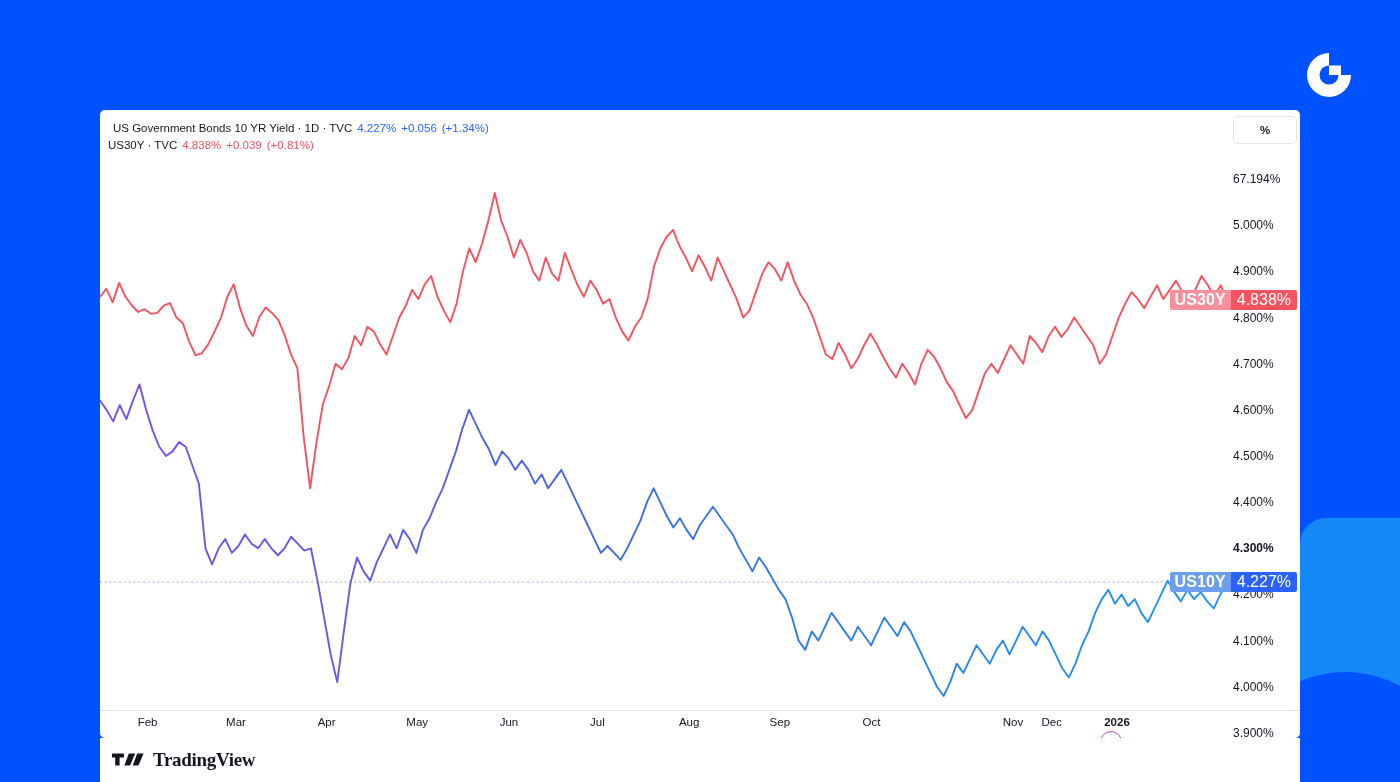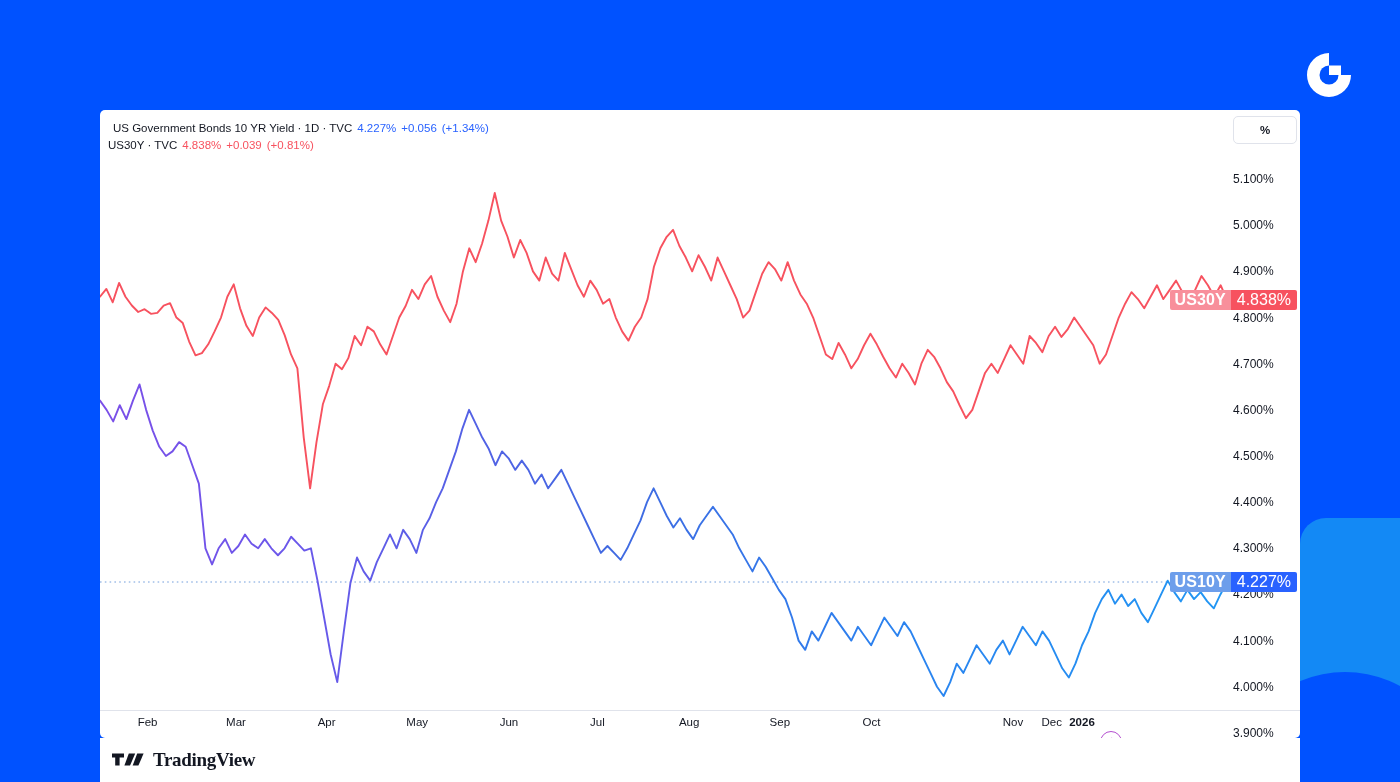--- a/index.html
+++ b/index.html
@@ -171,29 +171,29 @@
           <stop offset="100%" stop-color="#2196f3"></stop>
         </linearGradient>
       </defs>
       <line id="level-line" stroke="#5b8dd6" stroke-width="1" stroke-dasharray="1.6 3.2" opacity="0.85" x1="0" x2="1133" y1="425.9999999999999" y2="425.9999999999999"></line>
       <path id="path-us30y" fill="none" stroke="#f7525f" stroke-width="1.9" stroke-linejoin="round" stroke-linecap="round" d="M0.00 140.77 L6.37 132.92 L12.73 146.31 L19.10 126.92 L25.47 140.77 L31.84 149.54 L38.20 156.00 L44.57 153.23 L50.94 157.85 L57.31 156.92 L63.67 149.54 L70.04 147.23 L76.41 161.54 L82.77 167.08 L89.14 185.54 L95.51 199.38 L101.88 197.08 L108.24 188.31 L114.61 175.38 L120.98 161.54 L127.34 140.77 L133.71 128.31 L140.08 152.31 L146.45 169.85 L152.81 180.00 L159.18 161.54 L165.55 151.38 L171.92 156.92 L178.28 163.85 L184.65 179.08 L191.02 198.46 L197.38 212.31 L203.75 281.54 L210.12 332.31 L216.49 286.15 L222.85 248.31 L229.22 229.85 L235.59 207.69 L241.95 213.23 L248.32 202.15 L254.69 180.00 L261.06 189.23 L267.42 170.77 L273.79 175.38 L280.16 188.31 L286.53 198.46 L292.89 180.00 L299.26 161.54 L305.63 150.00 L311.99 133.85 L318.36 143.08 L324.73 128.31 L331.10 120.00 L337.46 140.77 L343.83 154.62 L350.20 166.15 L356.56 147.69 L362.93 115.38 L369.30 92.31 L375.67 106.15 L382.03 87.69 L388.40 64.62 L394.77 36.92 L401.14 64.62 L407.50 80.77 L413.87 101.54 L420.24 84.00 L426.60 96.92 L432.97 115.38 L439.34 124.62 L445.71 101.54 L452.07 117.69 L458.44 124.62 L464.81 96.92 L471.18 113.08 L477.54 129.23 L483.91 140.77 L490.28 124.62 L496.64 133.85 L503.01 147.69 L509.38 143.08 L515.75 161.54 L522.11 175.38 L528.48 184.62 L534.85 170.77 L541.21 161.54 L547.58 143.08 L553.95 110.77 L560.32 92.31 L566.68 80.77 L573.05 73.85 L579.42 90.00 L585.79 101.54 L592.15 115.38 L598.52 99.23 L604.89 110.77 L611.25 124.62 L617.62 101.54 L623.99 115.38 L630.36 129.23 L636.72 143.08 L643.09 161.54 L649.46 154.62 L655.82 136.15 L662.19 117.69 L668.56 106.15 L674.93 113.08 L681.29 124.62 L687.66 106.15 L694.03 124.62 L700.40 138.46 L706.76 147.69 L713.13 161.54 L719.50 180.00 L725.86 198.46 L732.23 203.08 L738.60 186.92 L744.97 198.46 L751.33 212.31 L757.70 203.08 L764.07 189.23 L770.44 177.69 L776.80 188.31 L783.17 200.77 L789.54 212.31 L795.90 221.54 L802.27 207.69 L808.64 216.92 L815.01 228.46 L821.37 207.69 L827.74 193.85 L834.11 200.77 L840.47 212.31 L846.84 226.15 L853.21 235.38 L859.58 249.23 L865.94 262.15 L872.31 253.85 L878.68 235.38 L885.05 216.92 L891.41 207.69 L897.78 216.92 L904.15 203.08 L910.51 189.23 L916.88 198.46 L923.25 207.69 L929.62 180.00 L935.98 186.92 L942.35 196.15 L948.72 180.00 L955.08 170.77 L961.45 180.92 L967.82 173.08 L974.19 161.54 L980.55 170.77 L986.92 180.00 L993.29 189.23 L999.66 207.69 L1006.02 198.46 L1012.39 180.00 L1018.76 161.54 L1025.12 147.69 L1031.49 136.15 L1037.86 143.08 L1044.23 152.31 L1050.59 140.77 L1056.96 129.23 L1063.33 143.08 L1069.69 133.85 L1076.06 124.62 L1082.43 136.15 L1088.80 147.69 L1095.16 133.85 L1101.53 120.00 L1107.90 129.23 L1114.27 140.77 L1120.63 129.23 L1127.00 144.00"></path>
       <path id="path-us10y" fill="none" stroke="url(#us10y-grad)" stroke-width="1.9" stroke-linejoin="round" stroke-linecap="round" d="M0.00 244.62 L6.59 253.85 L13.18 265.38 L19.77 249.23 L26.36 263.08 L32.95 244.62 L39.54 228.46 L46.13 253.85 L52.73 274.62 L59.32 290.77 L65.91 300.00 L72.50 295.38 L79.09 286.15 L85.68 290.77 L92.27 309.23 L98.86 327.69 L105.45 392.31 L112.04 408.46 L118.63 392.31 L125.22 383.08 L131.81 396.92 L138.40 390.00 L144.99 378.46 L151.58 387.69 L158.18 392.31 L164.77 383.08 L171.36 392.31 L177.95 399.23 L184.54 392.31 L191.13 380.77 L197.72 387.69 L204.31 394.62 L210.90 392.31 L217.49 424.62 L224.08 461.54 L230.67 498.46 L237.26 526.15 L243.85 475.38 L250.44 426.92 L257.04 401.54 L263.63 415.38 L270.22 424.62 L276.81 406.15 L283.40 392.31 L289.99 378.46 L296.58 392.31 L303.17 373.85 L309.76 383.08 L316.35 396.92 L322.94 373.85 L329.53 362.31 L336.12 346.15 L342.71 332.31 L349.30 313.85 L355.89 295.38 L362.49 272.31 L369.08 253.85 L375.67 267.69 L382.26 281.54 L388.85 293.08 L395.44 309.23 L402.03 295.38 L408.62 302.31 L415.21 313.85 L421.80 304.62 L428.39 313.85 L434.98 327.69 L441.57 318.46 L448.16 332.31 L454.75 323.08 L461.35 313.85 L467.94 327.69 L474.53 341.54 L481.12 355.38 L487.71 369.23 L494.30 383.08 L500.89 396.92 L507.48 390.00 L514.07 396.92 L520.66 403.85 L527.25 392.31 L533.84 378.46 L540.43 364.62 L547.02 346.15 L553.61 332.31 L560.20 346.15 L566.80 360.00 L573.39 371.54 L579.98 362.31 L586.57 373.85 L593.16 383.08 L599.75 369.23 L606.34 360.00 L612.93 350.77 L619.52 360.00 L626.11 369.23 L632.70 378.46 L639.29 392.31 L645.88 403.85 L652.47 415.38 L659.06 401.54 L665.65 410.77 L672.25 422.31 L678.84 433.85 L685.43 443.08 L692.02 461.54 L698.61 484.62 L705.20 493.85 L711.79 475.38 L718.38 484.62 L724.97 470.77 L731.56 456.92 L738.15 466.15 L744.74 475.38 L751.33 484.62 L757.92 470.77 L764.51 480.00 L771.11 489.23 L777.70 475.38 L784.29 461.54 L790.88 470.77 L797.47 480.00 L804.06 466.15 L810.65 475.38 L817.24 489.23 L823.83 503.08 L830.42 516.92 L837.01 530.77 L843.60 540.00 L850.19 526.15 L856.78 507.69 L863.37 516.92 L869.96 503.08 L876.56 489.23 L883.15 498.46 L889.74 507.69 L896.33 493.85 L902.92 484.62 L909.51 498.46 L916.10 484.62 L922.69 470.77 L929.28 480.00 L935.87 489.23 L942.46 475.38 L949.05 484.62 L955.64 498.46 L962.23 512.31 L968.82 521.54 L975.42 507.69 L982.01 489.23 L988.60 475.38 L995.19 456.92 L1001.78 443.08 L1008.37 433.85 L1014.96 447.69 L1021.55 438.46 L1028.14 450.00 L1034.73 443.08 L1041.32 456.92 L1047.91 466.15 L1054.50 452.31 L1061.09 438.46 L1067.68 424.62 L1074.27 436.15 L1080.87 445.38 L1087.46 433.85 L1094.05 443.08 L1100.64 436.15 L1107.23 445.38 L1113.82 452.31 L1120.41 438.46 L1127.00 426.00"></path>
     </svg>
   </div>
 
   <div id="y-axis">
-      <div class="tick" style="top: 23.0769px;">5.100%</div>
+      <div class="tick" style="top: 23.0769px;">67.194%</div>
       <div class="tick" style="top: 69.2308px;">5.000%</div>
       <div class="tick" style="top: 115.385px;">4.900%</div>
       <div class="tick" style="top: 161.538px;">4.800%</div>
       <div class="tick" style="top: 207.692px;">4.700%</div>
       <div class="tick" style="top: 253.846px;">4.600%</div>
       <div class="tick" style="top: 300px;">4.500%</div>
       <div class="tick" style="top: 346.154px;">4.400%</div>
-      <div class="tick" style="top: 392.308px;">4.300%</div>
+      <div class="tick" style="top: 392.308px; font-weight: bold;">4.300%</div>
       <div class="tick" style="top: 438.462px;">4.200%</div>
       <div class="tick" style="top: 484.615px;">4.100%</div>
       <div class="tick" style="top: 530.769px;">4.000%</div>
       <div class="tick" style="top: 576.923px;">3.900%</div>
     </div>
 
   <div class="price-tag" id="tag-us30y" style="top: 190px;">
     <span class="sym">US30Y</span>
     <span class="val">4.838%</span>
   </div>
@@ -214,21 +214,21 @@
       <div class="mtick" style="left: 135.96px;">Mar</div>
       <div class="mtick" style="left: 226.6px;">Apr</div>
       <div class="mtick" style="left: 317.24px;">May</div>
       <div class="mtick" style="left: 409.013px;">Jun</div>
       <div class="mtick" style="left: 497.387px;">Jul</div>
       <div class="mtick" style="left: 589.16px;">Aug</div>
       <div class="mtick" style="left: 679.8px;">Sep</div>
       <div class="mtick" style="left: 771.573px;">Oct</div>
       <div class="mtick" style="left: 913px;">Nov</div>
       <div class="mtick" style="left: 951.72px;">Dec</div>
-      <div class="mtick year" style="left: 982px;">2026</div>
+      <div class="mtick year" style="left: 1017px;">2026</div>
     </div>
 </div>
 
 <div id="chart-footer-strip">
   <div id="tv-logo">
     <svg viewBox="0 0 40 20" width="32" height="16">
       <path d="M0 2h15v5H9.5v10H4V7H0V2z" fill="#131722"></path>
       <path d="M21 2h8l-6.5 15h-7L21 2z" fill="#131722"></path>
       <path d="M31.5 2h8l-6.5 15h-7.2L31.5 2z" fill="#131722"></path>
     </svg>

